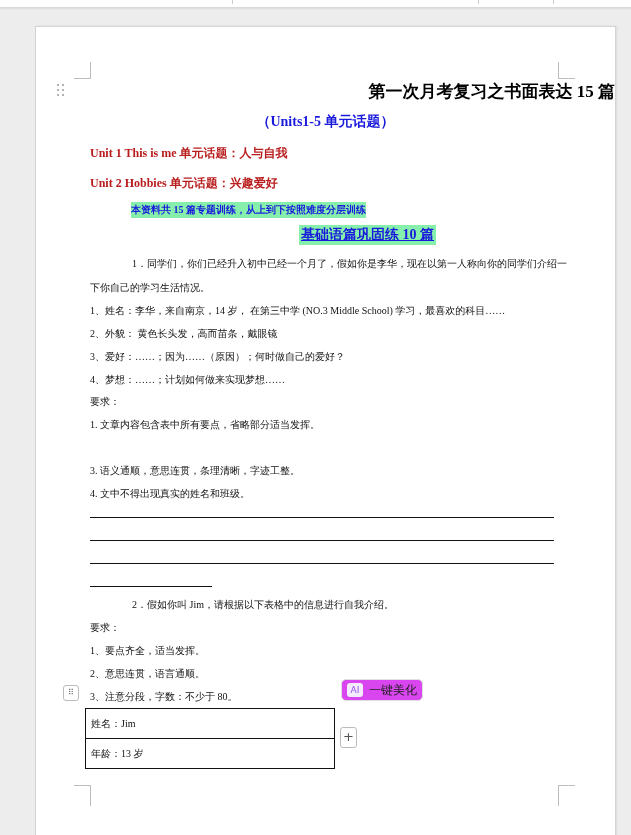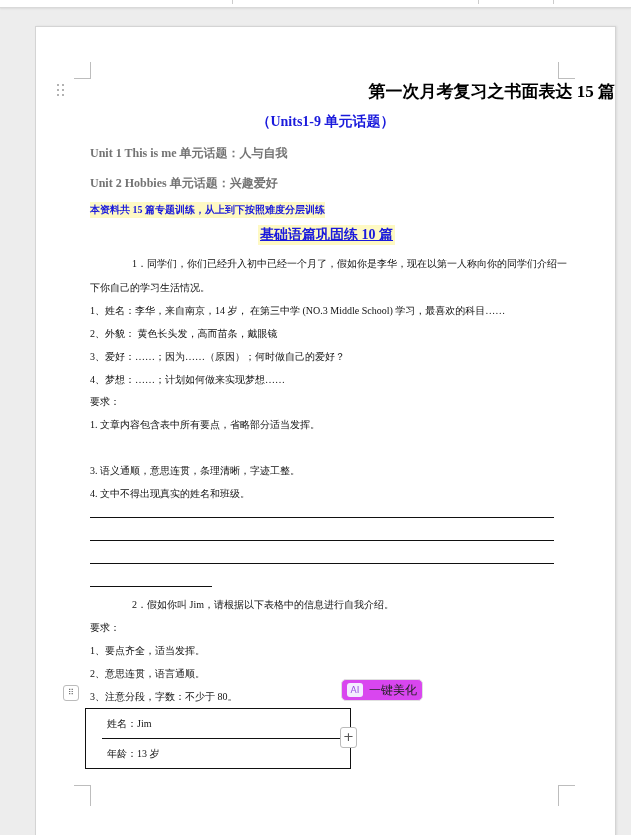--- a/index.html
+++ b/index.html
@@ -13,28 +13,28 @@
   .corner { position:absolute; width:16px; height:16px; }
   .c-tl { left:38px; top:35px; border-right:1px solid #bdbdbd; border-bottom:1px solid #bdbdbd; }
   .c-tr { left:522px; top:35px; border-left:1px solid #bdbdbd; border-bottom:1px solid #bdbdbd; }
   .c-bl { left:38px; top:758px; border-right:1px solid #bdbdbd; border-top:1px solid #bdbdbd; height:20px; }
   .c-br { left:522px; top:758px; border-left:1px solid #bdbdbd; border-top:1px solid #bdbdbd; height:20px; }
   .drag { position:absolute; left:21px; top:57px; width:8px; height:14px; }
   .drag i { position:absolute; width:2px; height:2px; background:#999; border-radius:1px; }
   .abs { position:absolute; white-space:nowrap; }
   .title { left:0; width:579px; top:53px; text-align:right; font-size:17px; font-weight:bold; color:#000; }
   .subtitle { left:0; width:579px; top:86px; text-align:center; font-size:14px; font-weight:bold; color:#1a1adc; }
-  .unit { left:54px; font-size:12px; font-weight:bold; color:#737373; }
-  .hl { background:#fef9c3; }
+  .unit { left:54px; font-size:12px; font-weight:bold; color:#b91c1c; }
+  .hl { background:#86efac;margin-left:41px; }
   .note { left:54px; top:175px; font-size:10px; font-weight:bold; color:#1a1adc; padding:1px 0; }
   .section { left:222px; top:198px; font-size:14px; font-weight:bold; color:#1a1adc; text-decoration:underline; padding:1px 2px; }
   .body { font-size:10px; color:#111; left:54px; }
   .indent { left:80px;margin-left:16px; }
   .line { position:absolute; left:54px; height:1px; background:#111; }
-  .table { position:absolute; left:49px; top:681px; width:248px; border:1.5px solid #111;padding-left:16px; }
+  .table { position:absolute; left:49px; top:681px; width:248px; border:1.5px solid #111; }
   .table .row { height:29px; line-height:29px; font-size:10px; padding-left:5px; color:#111; }
   .table .row + .row { border-top:1.5px solid #111; }
   .ai-btn { position:absolute; left:305px; top:652px; width:80px; height:20px; border:1px solid #e0e0e0;
             border-radius:5px; background:#d946ef; font-family:"DejaVu Sans",sans-serif; font-size:12px; color:#222;
             display:flex; align-items:center; }
   .ai-badge { margin-left:5px; width:16px; height:14px; border-radius:3px; background:#f3ecff; color:#9b51e0;
               font-size:9px; display:flex; align-items:center; justify-content:center; margin-right:6px; }
   .plus-btn { position:absolute; left:304px; top:700px; width:15px; height:19px; border:1px solid #bbb;
               border-radius:3px; background:#fff; color:#555; font-family:"DejaVu Sans",sans-serif;
               font-size:13px; text-align:center; line-height:18px; }
@@ -60,21 +60,21 @@
   <div class="drag">
     <i style="left:0;top:0"></i>
       <i style="left:5px;top:0"></i>
     <i style="left:0;top:5px"></i>
       <i style="left:5px;top:5px"></i>
     <i style="left:0;top:10px"></i>
       <i style="left:5px;top:10px"></i>
   </div>
 
   <div class="abs title">第一次月考复习之书面表达 15 篇</div>
-  <div class="abs subtitle">（Units1-9 单元话题）</div>
+  <div class="abs subtitle">（Units1-5 单元话题）</div>
 
   <div class="abs unit" style="top:118px">Unit 1 This is me 单元话题：人与自我</div>
   <div class="abs unit" style="top:148px">Unit 2 Hobbies 单元话题：兴趣爱好</div>
 
   <div class="abs note hl">本资料共 15 篇专题训练，从上到下按照难度分层训练</div>
   <div class="abs section hl">基础语篇巩固练 10 篇</div>
 
   <div class="abs body indent" style="top:230px">1．同学们，你们已经升入初中已经一个月了，假如你是李华，现在以第一人称向你的同学们介绍一</div>
   <div class="abs body" style="top:254px">下你自己的学习生活情况。</div>
   <div class="abs body" style="top:277px">1、姓名：李华，来自南京，14 岁， 在第三中学 (NO.3 Middle School) 学习，最喜欢的科目……</div>

